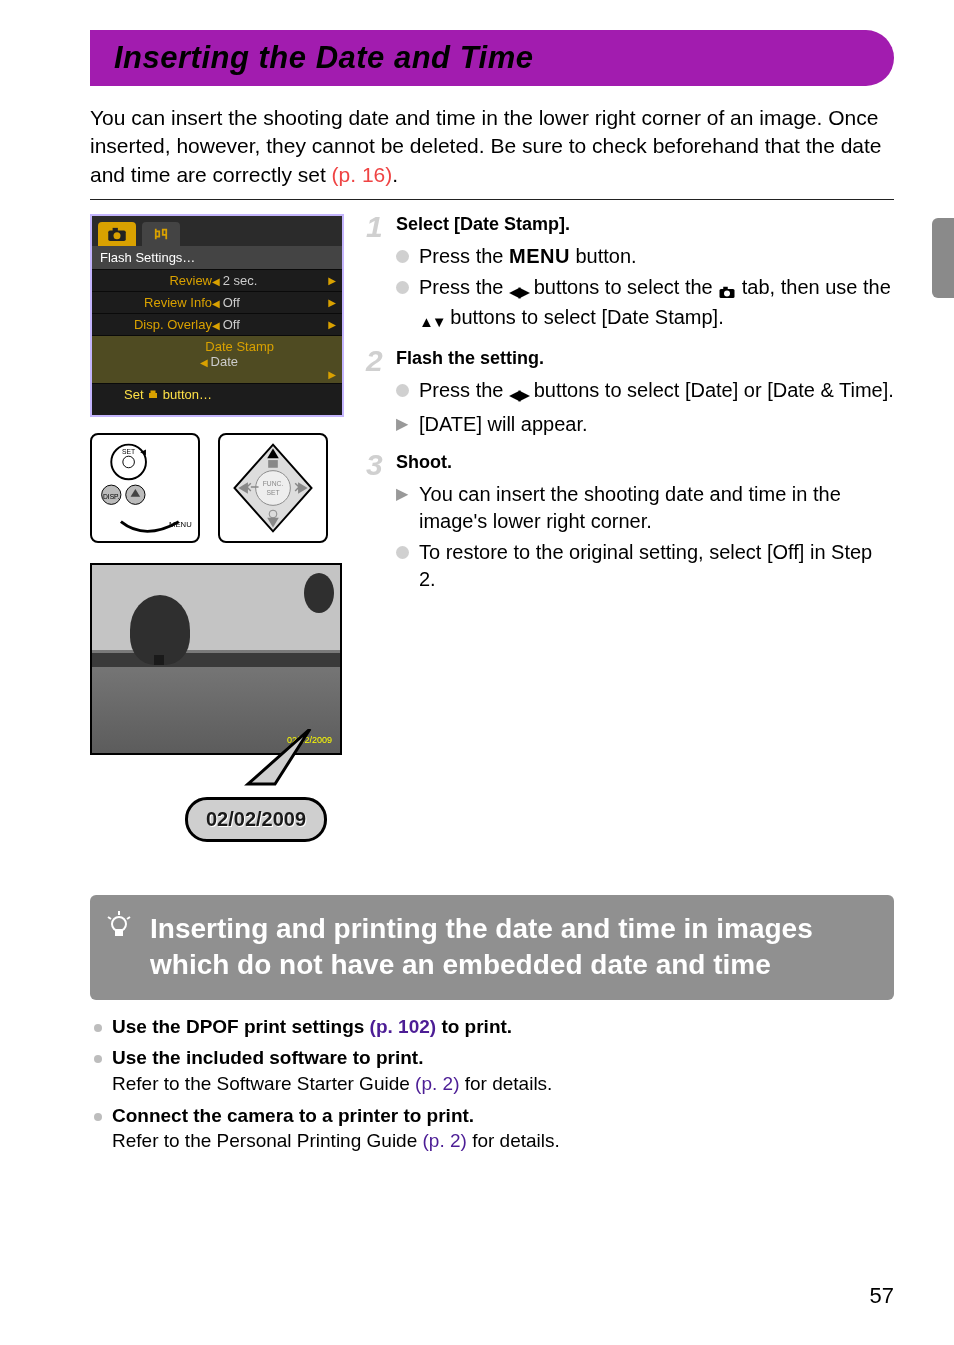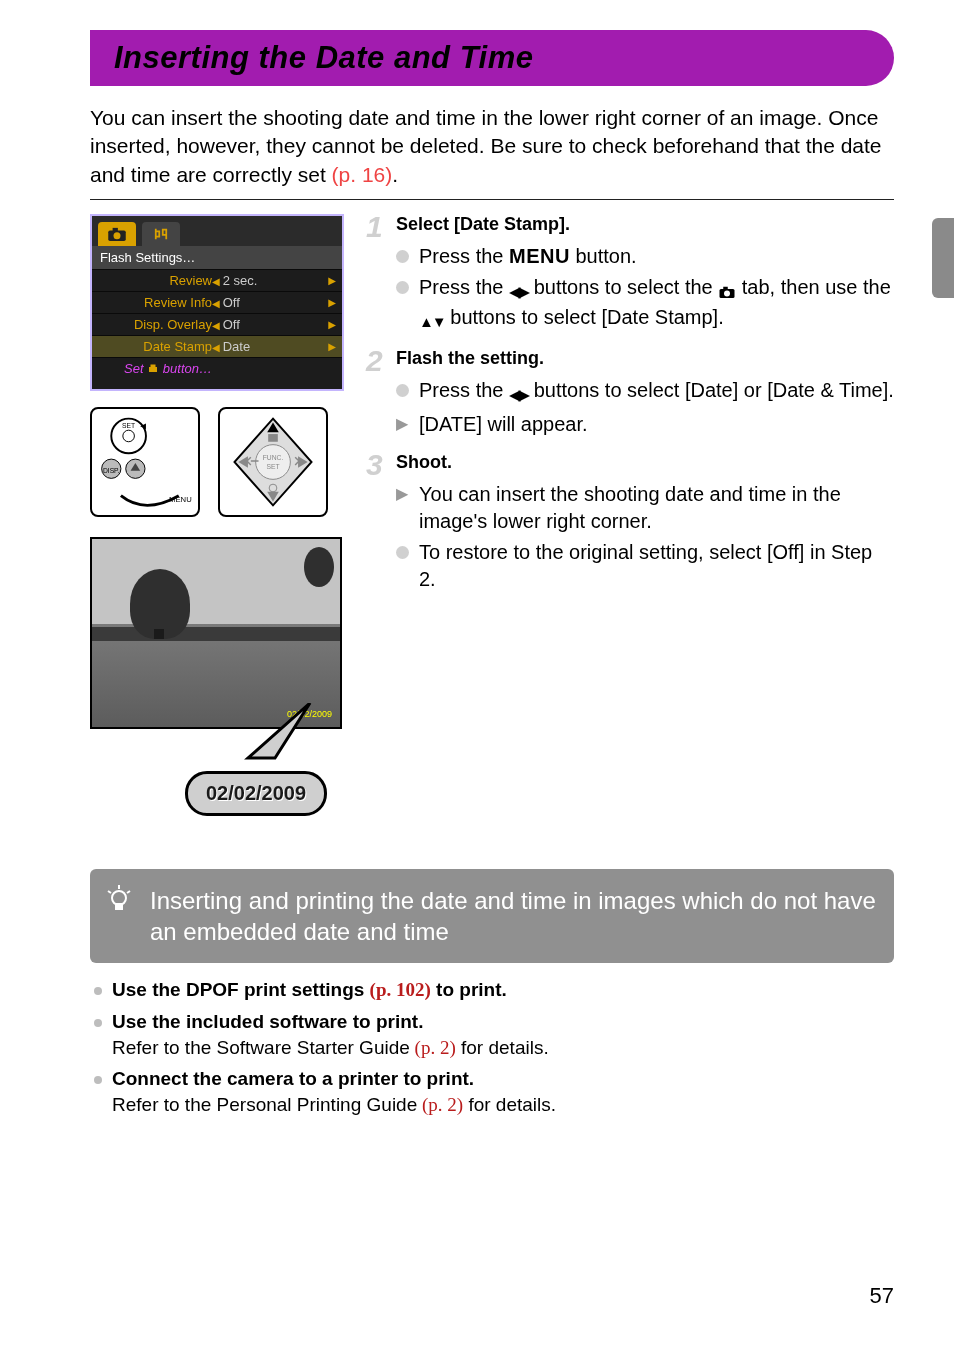--- a/index.html
+++ b/index.html
@@ -78,22 +78,22 @@
     padding:3px 6px 3px 10px;
     font-size:13px;
     color:#d9a100;
     border-top:1px solid #0a0a0a;
     text-align:right;
   }
   .menu-row .mlabel { width:110px; color:#d9a100; }
   .menu-row .mval { color:#ccc; }
   .menu-row .mval .tri { color:#d9a100; font-size:10px; margin-right:3px; }
   .menu-row .endtri { margin-left:auto; color:#d9a100; font-size:10px; }
-  .menu-row.highlight { background:#4f4b22; }
-  .menu-row.last .mlabel { color:#d946ef;font-style:italic; }
+  .menu-row.highlight { background:#4f4b22;flex-direction:column; }
+  .menu-row.last .mlabel { color:#fde047; }
   .menu-bot { height:10px; background:#1c1c1c; }
 
   
   .diagrams { display:flex; gap:18px; margin-top:16px; }
   .diag-box {
     border:2px solid #000;
     border-radius:8px;
     width:110px; height:110px;
     background:#fff;
     position:relative;
@@ -191,35 +191,35 @@
     border-radius:6px;
     padding:16px 18px 16px 60px;
     margin-top:34px;
     position:relative;
   }
   .tip-box .tip-icon {
     position:absolute; left:14px; top:14px;
     width:30px; height:30px;
   }
   .tip-box .tip-title {
-    font-weight:normal;
-    font-size:24px;
+    font-weight:bold;
+    font-size:28px;
     line-height:1.3;
   }
 
   
   .bot-list { margin-top:14px; font-size:19px; }
   .bot-item { display:flex; margin-bottom:6px; }
   .bot-dot {
     width:8px; height:8px; border-radius:50%;
     background:#bdbdbd; margin:10px 10px 0 4px; flex:0 0 8px;
   }
   .bot-body { flex:1; line-height:1.35; }
   .bot-body .bold { font-weight:bold; }
-  .bot-body .pref { color:#b91c1c;font-family:Liberation Serif, serif; }
+  .bot-body .pref { color:#4c1d95; }
   .bot-body .ital { }
 
   .page-num {
     position:absolute;
     right:60px;
     bottom:36px;
     font-size:22px;
   }
 
   .side-tab {

